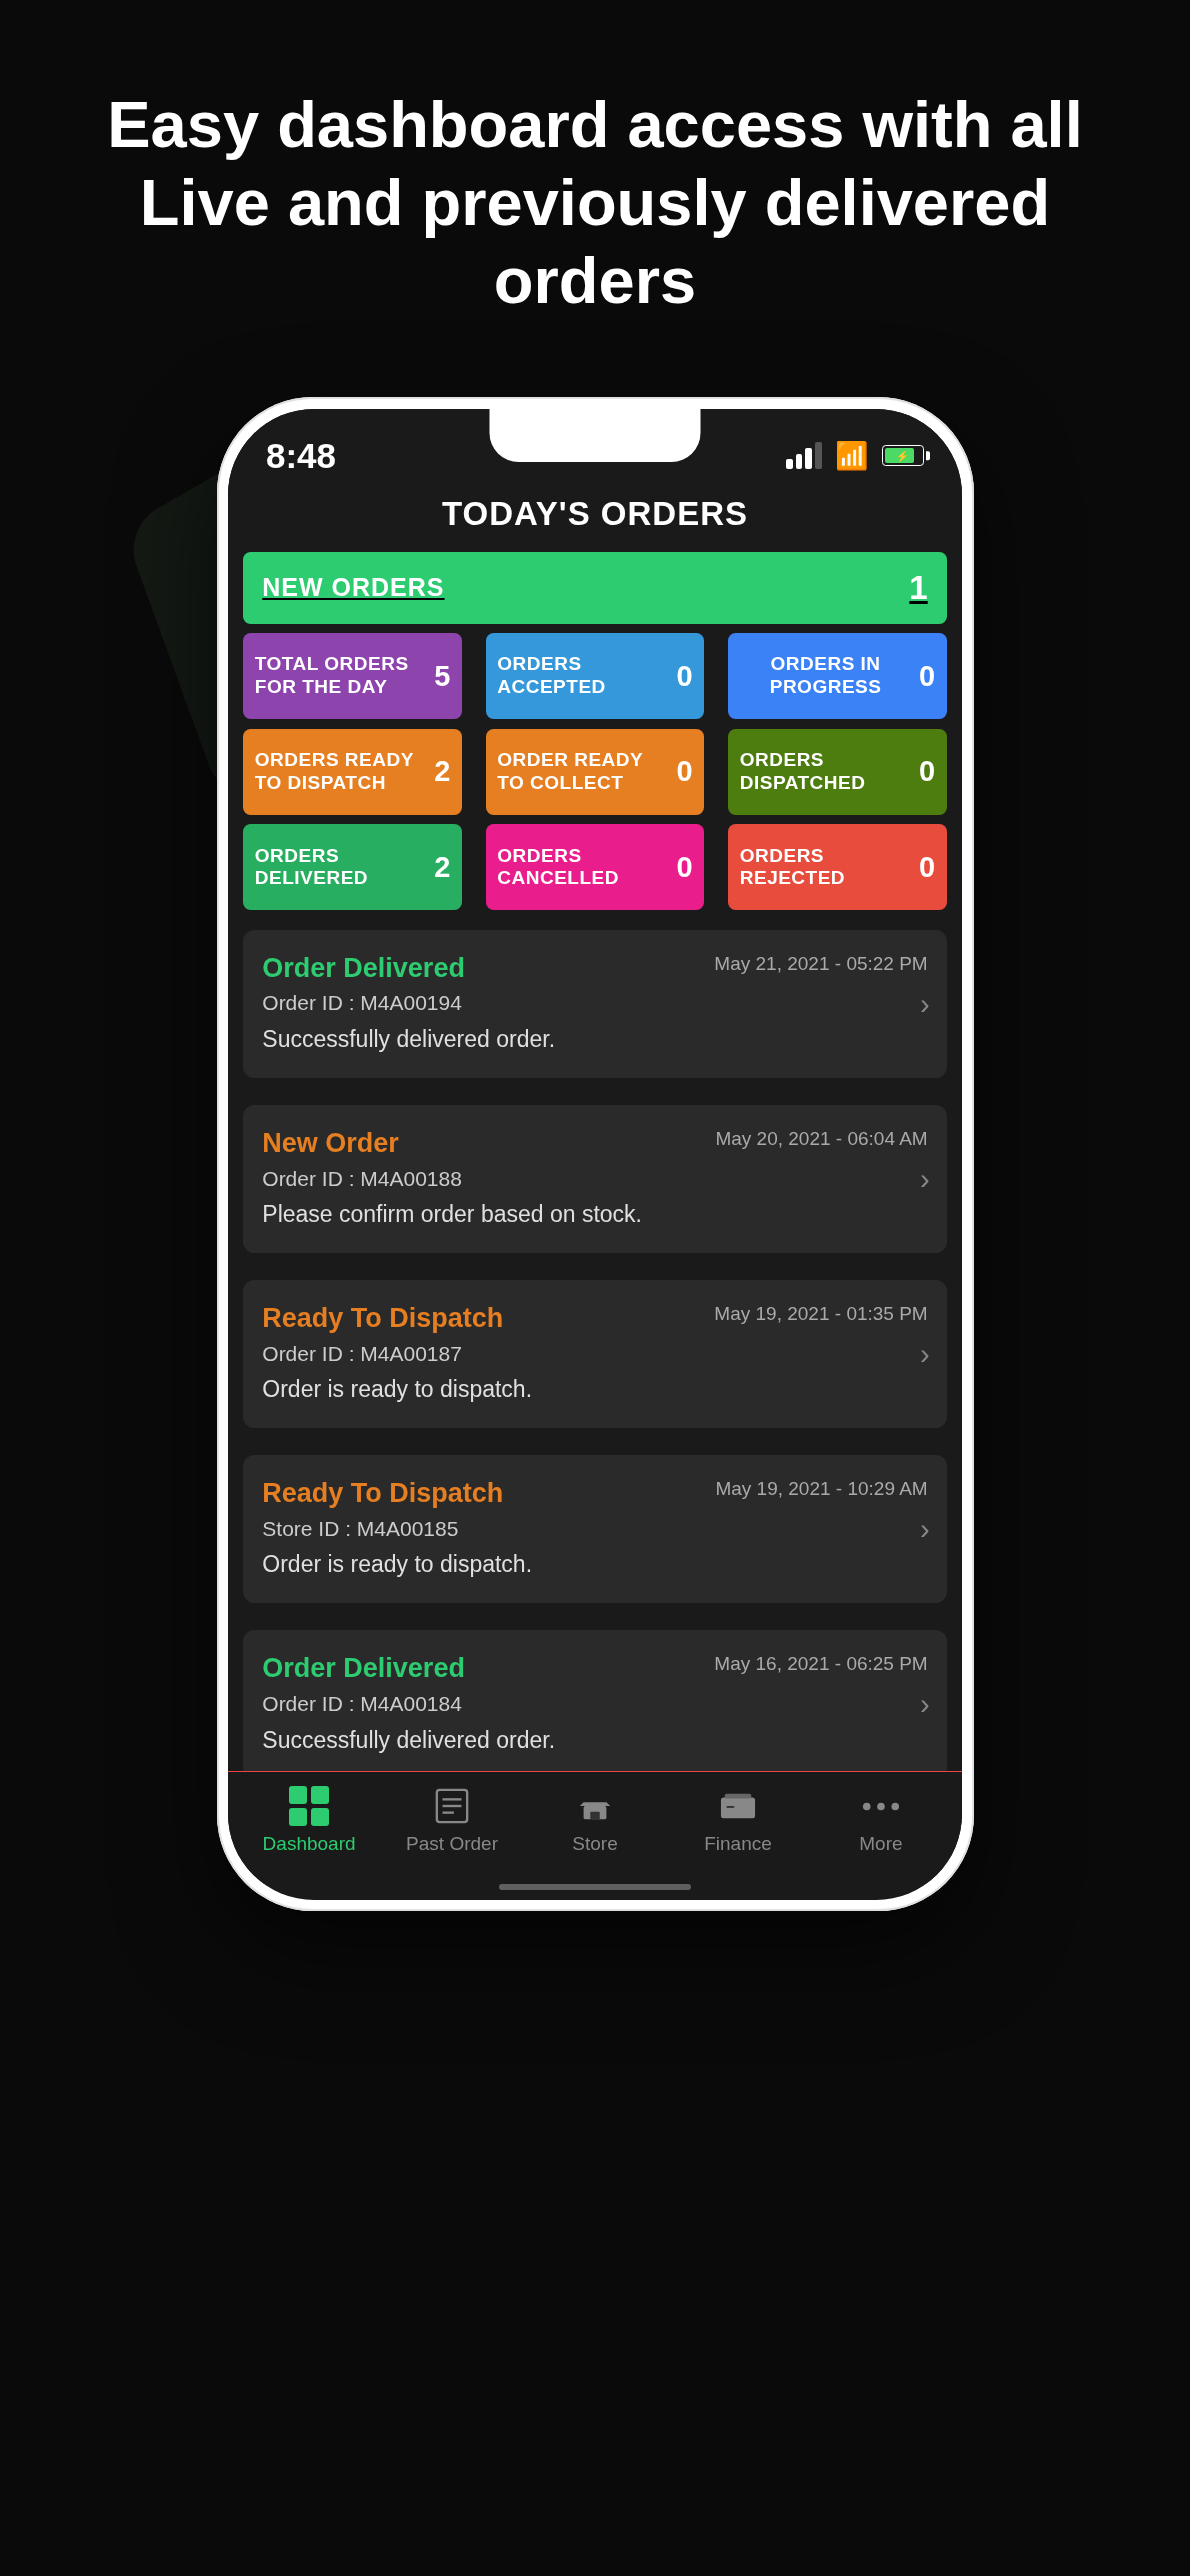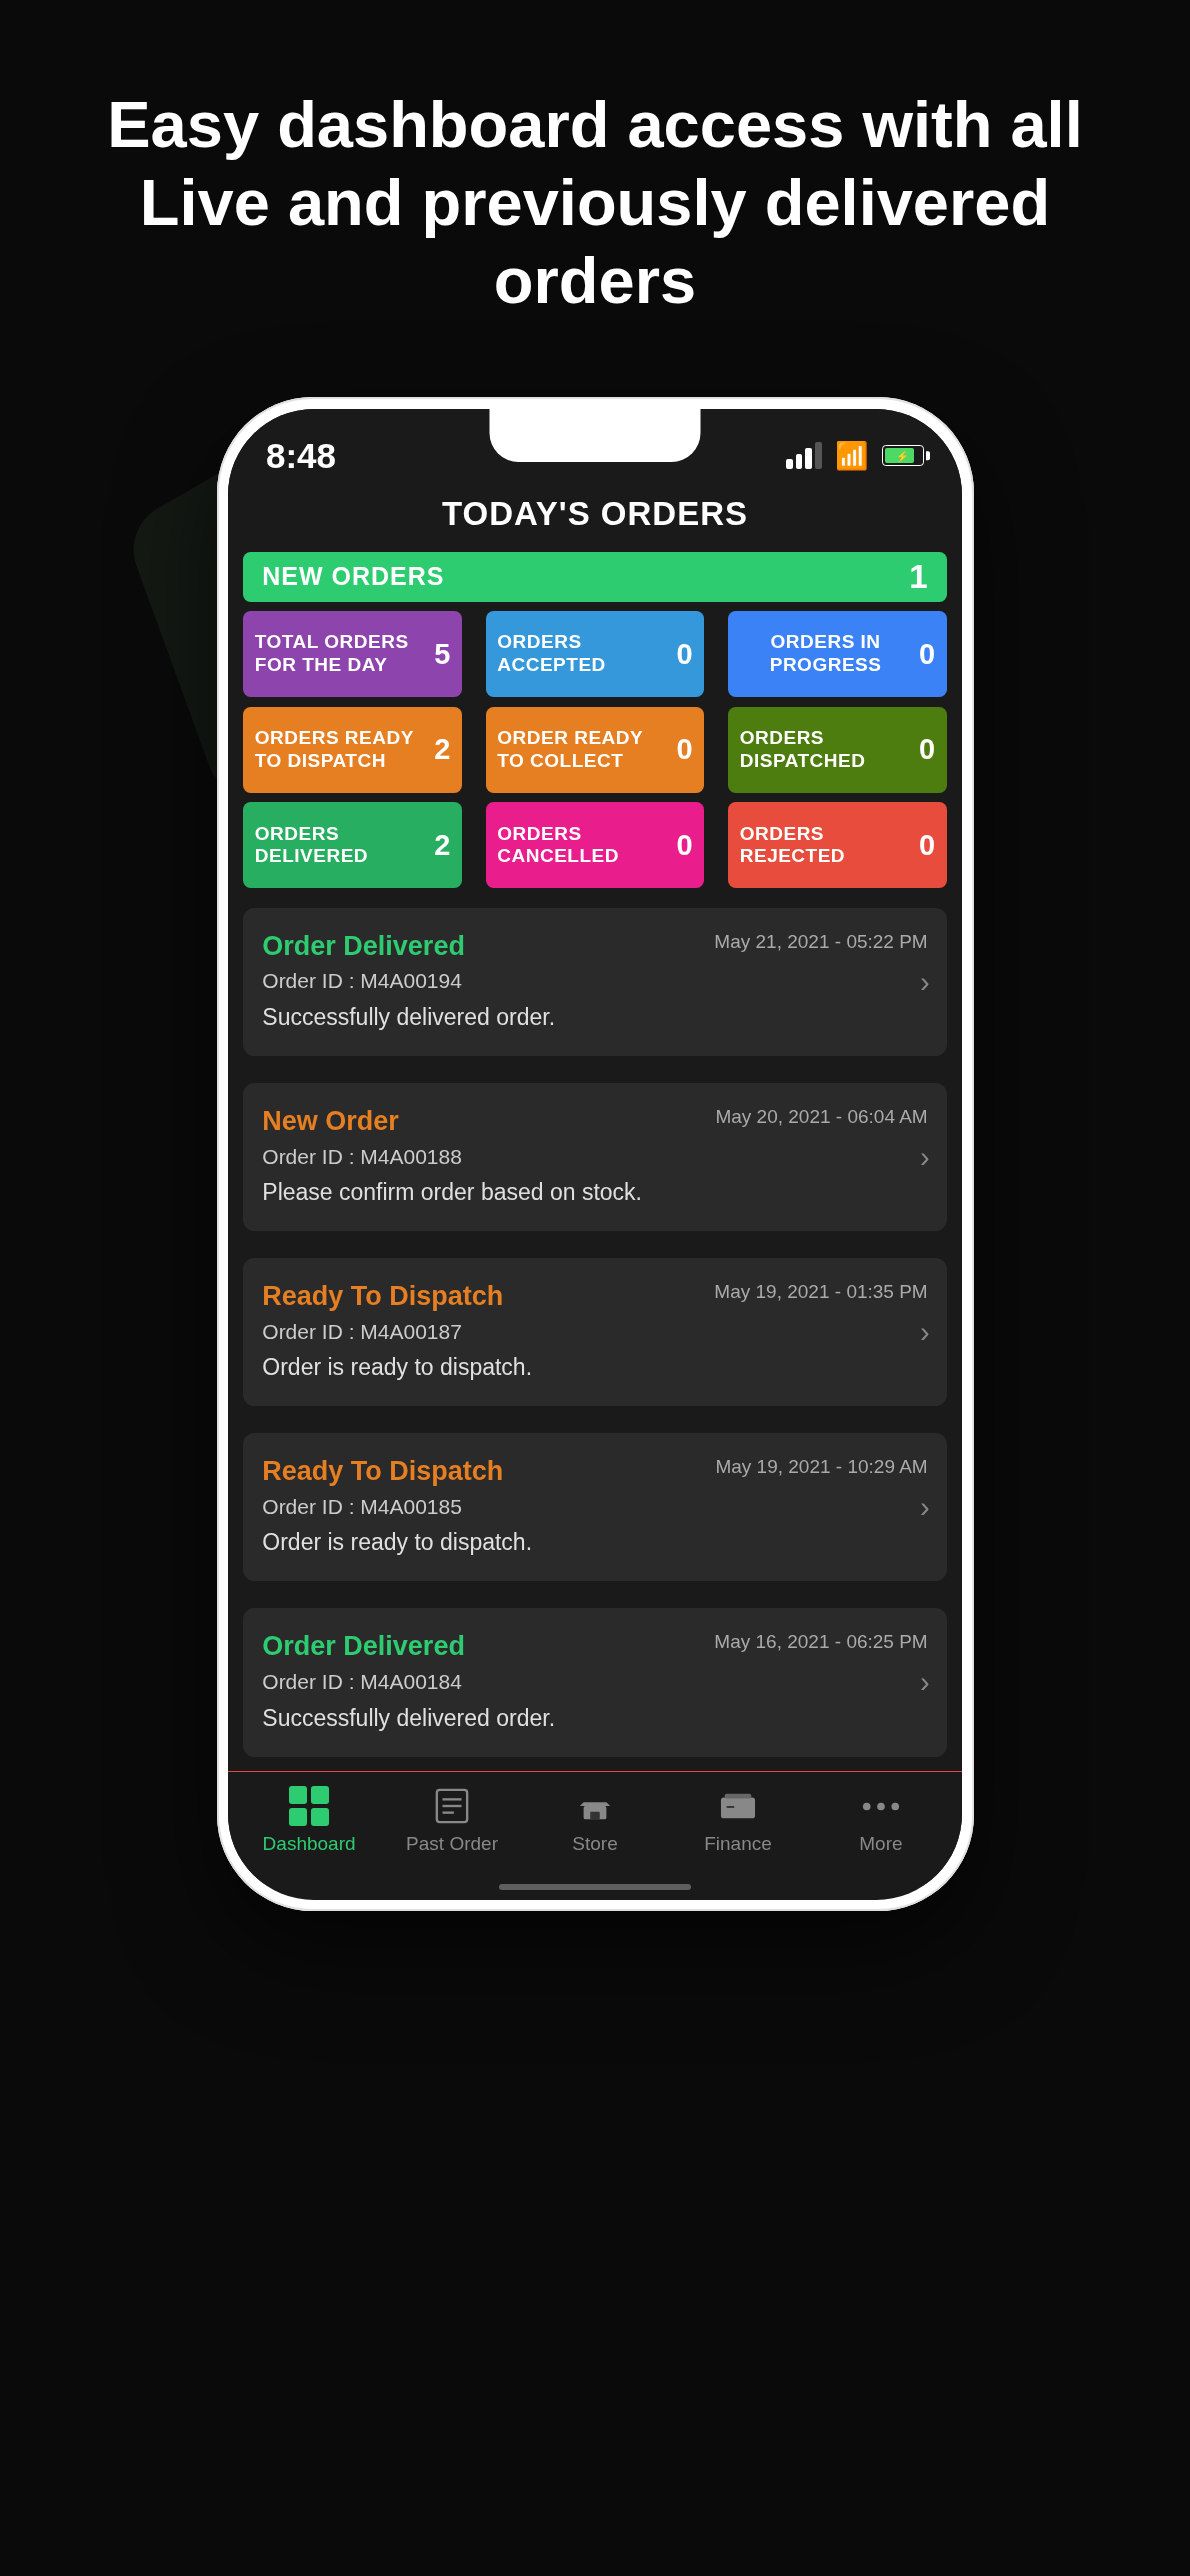--- a/index.html
+++ b/index.html
@@ -160,25 +160,26 @@
 
     
     .stats-grid {
       padding: 0 15.3px 9.6px;
       flex-shrink: 0;
     }
 
     .new-orders-row {
       background: #2ecc71;
       border-radius: 7.7px;
-      padding: 6px 19px;
+      padding: 17px 19px;
       display: flex;
       justify-content: space-between;
       align-items: center;
       margin-bottom: 9.6px;
+      text-decoration: underline;
     }
 
     .new-orders-label {
       color: white;
       font-size: 25px;
       font-weight: 700;
       letter-spacing: 1px;
     }
 
     .new-orders-count {
@@ -458,21 +459,21 @@
         <div class="order-id">Order ID : M4A00187</div>
         <div class="order-desc">Order is ready to dispatch.</div>
         <span class="order-chevron">›</span>
       </div>
 
       <div class="order-card">
         <div class="order-card-header">
           <span class="order-status status-dispatch">Ready To Dispatch</span>
           <span class="order-date">May 19, 2021 - 10:29 AM</span>
         </div>
-        <div class="order-id">Order ID : M4A00185</div>
+        <div class="order-id">Store ID : M4A00185</div>
         <div class="order-desc">Order is ready to dispatch.</div>
         <span class="order-chevron">›</span>
       </div>
 
       <div class="order-card">
         <div class="order-card-header">
           <span class="order-status status-delivered">Order Delivered</span>
           <span class="order-date">May 16, 2021 - 06:25 PM</span>
         </div>
         <div class="order-id">Order ID : M4A00184</div>

